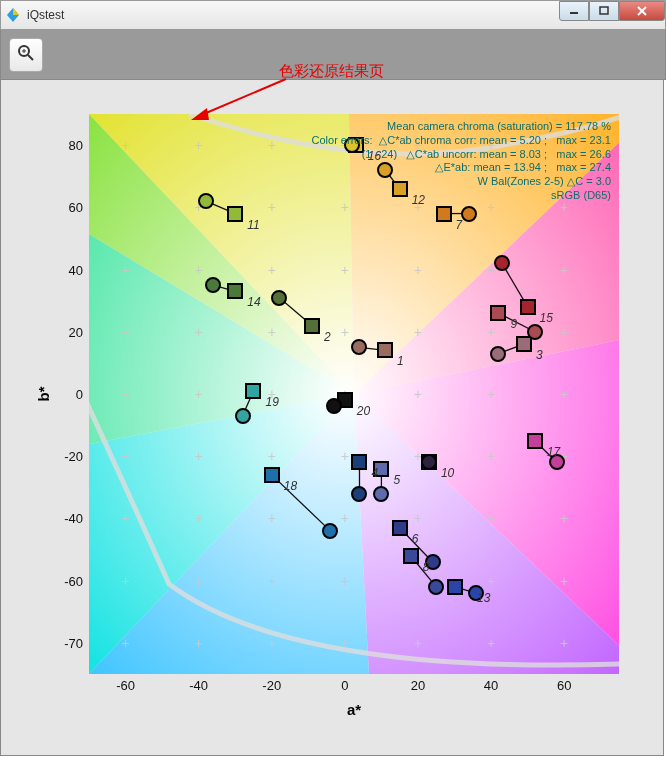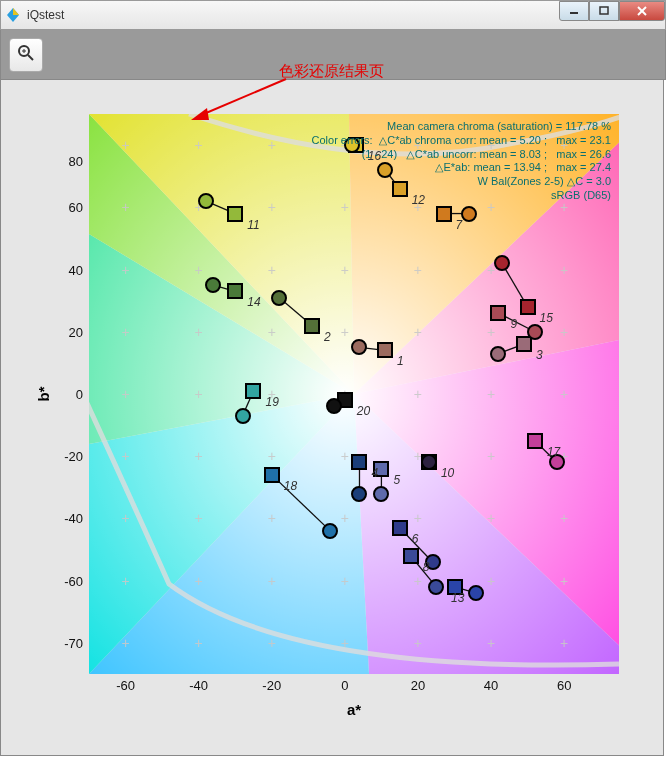--- a/index.html
+++ b/index.html
@@ -261,21 +261,21 @@
           <div class="mark ci" style="left: 339.931px; top: 348.444px; background: rgb(45, 33, 64);"></div>
           <div class="ptlabel" style="left: 347.931px; top: 350.444px;">10</div>
           <div class="mark sq" style="left: 146.207px; top: 99.5556px; background: rgb(147, 185, 58);"></div>
           <div class="mark ci" style="left: 116.966px; top: 87.1111px; background: rgb(147, 185, 58);"></div>
           <div class="ptlabel" style="left: 154.207px; top: 101.556px;">11</div>
           <div class="mark sq" style="left: 310.69px; top: 74.6667px; background: rgb(217, 160, 40);"></div>
           <div class="mark ci" style="left: 296.069px; top: 56px; background: rgb(217, 160, 40);"></div>
           <div class="ptlabel" style="left: 318.69px; top: 76.6667px;">12</div>
           <div class="mark sq" style="left: 365.517px; top: 472.889px; background: rgb(42, 68, 168);"></div>
           <div class="mark ci" style="left: 387.448px; top: 479.111px; background: rgb(42, 68, 168);"></div>
-          <div class="ptlabel" style="left: 358px; top: 474.889px; text-align: right;">13</div>
+          <div class="ptlabel" style="left: 384px; top: 474.889px; text-align: right;">13</div>
           <div class="mark sq" style="left: 146.207px; top: 177.333px; background: rgb(74, 122, 57);"></div>
           <div class="mark ci" style="left: 124.276px; top: 171.111px; background: rgb(74, 122, 57);"></div>
           <div class="ptlabel" style="left: 154.207px; top: 179.333px;">14</div>
           <div class="mark sq" style="left: 438.621px; top: 192.889px; background: rgb(166, 36, 46);"></div>
           <div class="mark ci" style="left: 413.034px; top: 149.333px; background: rgb(166, 36, 46);"></div>
           <div class="ptlabel" style="left: 446.621px; top: 194.889px;">15</div>
           <div class="mark sq" style="left: 266.828px; top: 31.1111px; background: rgb(221, 194, 42);"></div>
           <div class="mark ci" style="left: 263.172px; top: 31.1111px; background: rgb(221, 194, 42);"></div>
           <div class="ptlabel" style="left: 274.828px; top: 33.1111px;">16</div>
           <div class="mark sq" style="left: 445.931px; top: 326.667px; background: rgb(195, 63, 154);"></div>
@@ -295,21 +295,21 @@
       <div class="axis-label-x">a*</div>
       <div class="axis-label-y">b*</div>
     <div class="tick-y" style="top: 528.889px;">-70</div>
         <div class="tick-y" style="top: 466.667px;">-60</div>
         <div class="tick-y" style="top: 404.444px;">-40</div>
         <div class="tick-y" style="top: 342.222px;">-20</div>
         <div class="tick-y" style="top: 280px;">0</div>
         <div class="tick-y" style="top: 217.778px;">20</div>
         <div class="tick-y" style="top: 155.556px;">40</div>
         <div class="tick-y" style="top: 93.3333px;">60</div>
-        <div class="tick-y" style="top: 31.1111px; margin-top: 16px;">80</div>
+        <div class="tick-y" style="top: 31.1111px;">80</div>
         <div class="tick-x" style="left: 36.5517px;">-60</div>
         <div class="tick-x" style="left: 109.655px;">-40</div>
         <div class="tick-x" style="left: 182.759px;">-20</div>
         <div class="tick-x" style="left: 255.862px;">0</div>
         <div class="tick-x" style="left: 328.966px;">20</div>
         <div class="tick-x" style="left: 402.069px;">40</div>
         <div class="tick-x" style="left: 475.172px;">60</div>
       </div>
   </div>
 </div>

